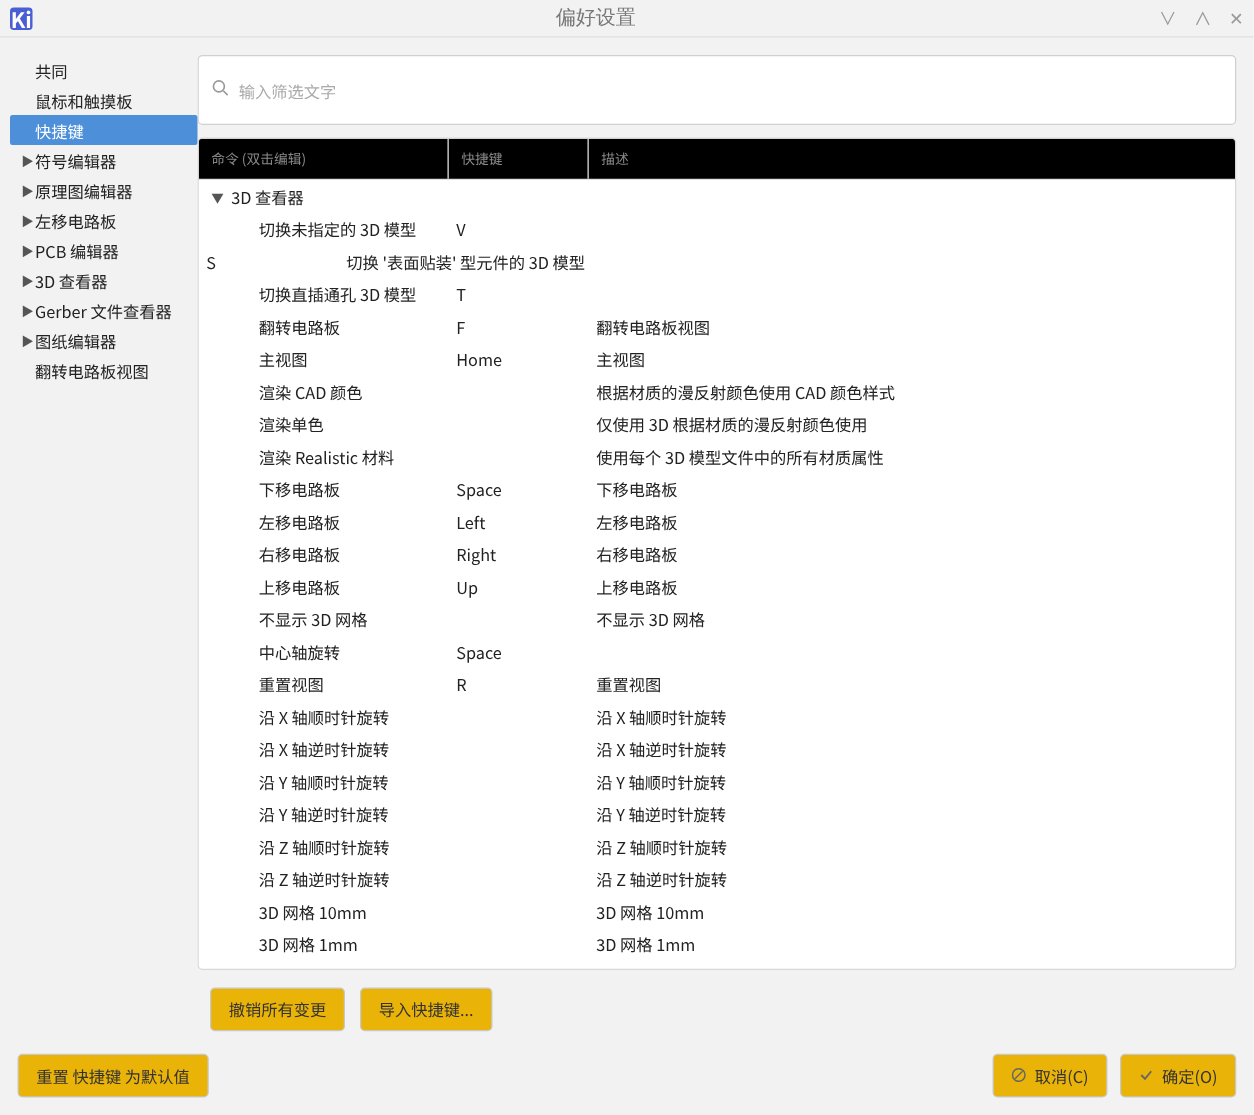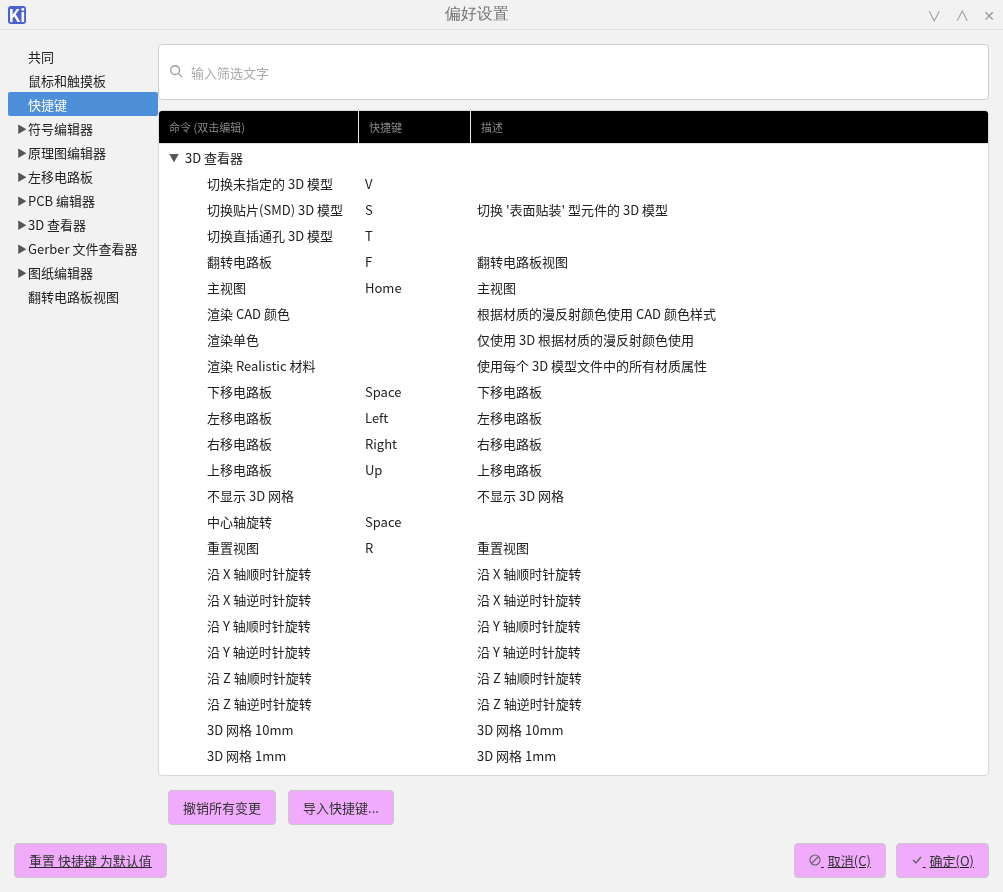--- a/index.html
+++ b/index.html
@@ -27,22 +27,22 @@
 .col-key { width: 112px; }
 .col-desc { flex: 1; border-right: none !important; }
 .tbody { flex: 1; overflow-y: hidden; }
 .trow { display: flex; align-items: center; height: 26px; }
 .trow .cell-cmd { width: 200px; padding-left: 48px; }
 .trow .cell-key { width: 112px; padding-left: 6px; }
 .trow .cell-desc { flex: 1; padding-left: 6px; }
 .group-row { display: flex; align-items: center; height: 26px; padding-left: 10px; }
 .group-caret { font-size: 10px; color: #555; margin-right: 6px; }
 .actions { display: flex; gap: 12px; padding: 14px 10px 8px 10px; }
-.btn { border: 1px solid #c8c8c8; background: #f0abfc; border-radius: 4px; padding: 7px 14px; cursor: pointer; font-size: 13px; color: #333; }
-.footer { display: flex; padding: 10px 14px 14px 14px; gap: 10px; text-decoration: underline; }
+.btn { border: 1px solid #c8c8c8; background: #eab308; border-radius: 4px; padding: 7px 14px; cursor: pointer; font-size: 13px; color: #333; }
+.footer { display: flex; padding: 10px 14px 14px 14px; gap: 10px; }
 .footer .spacer { flex: 1; }
 .icon-inline { margin-right: 4px; font-size: 12px; }
 </style>
 </head>
 <body>
 
 <div class="titlebar">
   <div class="app-icon">Ki</div>
   <div class="title">偏好设置</div>
   <div class="win-controls">
@@ -118,21 +118,20 @@
       <div class="tbody" id="tbody">
         <div class="group-row">
           <span class="group-caret">▼</span>
           <span>3D 查看器</span>
         </div>
           <div class="trow">
             <div class="cell-cmd">切换未指定的 3D 模型</div>
             <div class="cell-key">V</div>
           </div>
           <div class="trow">
-            <div class="cell-cmd">切换贴片(SMD) 3D 模型</div>
             <div class="cell-key">S</div>
             <div class="cell-desc">切换 '表面贴装' 型元件的 3D 模型</div>
           </div>
           <div class="trow">
             <div class="cell-cmd">切换直插通孔 3D 模型</div>
             <div class="cell-key">T</div>
           </div>
           <div class="trow">
             <div class="cell-cmd">翻转电路板</div>
             <div class="cell-key">F</div>

